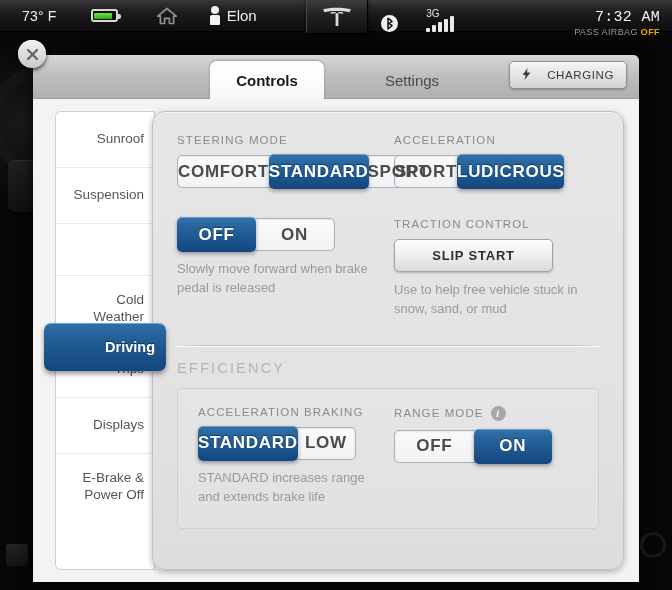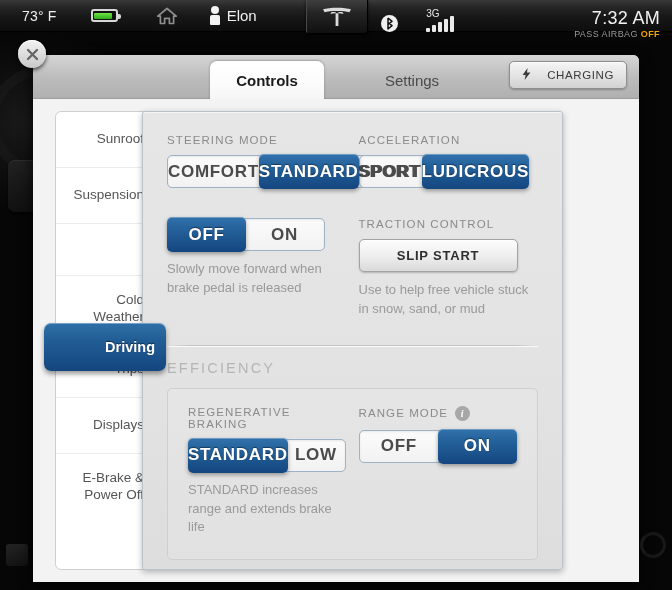--- a/index.html
+++ b/index.html
@@ -126,21 +126,21 @@
   .signal { display: flex; align-items: flex-end; gap: 2px; height: 16px; margin-right: 10px; position: relative; }
   .signal .g { position:absolute; left: 0px; top: -8px; font-size: 10px; color:#e6e6e6; }
   .signal b { display:block; width: 4px; background: #eaeaea; border-radius: 1px; }
   .signal b:nth-child(2){ height:4px; }
   .signal b:nth-child(3){ height:7px; }
   .signal b:nth-child(4){ height:10px; }
   .signal b:nth-child(5){ height:13px; }
   .signal b:nth-child(6){ height:16px; }
 
   .clockblock { text-align: right; padding-right: 12px; margin-left: 110px; line-height: 1; }
-  .clock { font-size: 18px; color: #f2f2f2; letter-spacing: .3px; }
+  .clock { font-size: 15px; color: #f2f2f2; letter-spacing: .3px; font-family: Liberation Mono, monospace; }
   .airbag { font-size: 9px; color: #9a9a9a; margin-top: 3px; letter-spacing: .4px; }
   .airbag em { font-style: normal; color: #f0a500; font-weight: bold; }
 
   
   #app {
     position: absolute;
     left: 33px; top: 55px;
     width: 606px; height: 527px;
     background: #f3f3f3;
     border-radius: 6px 6px 0 0;
@@ -232,25 +232,25 @@
     padding-right: 11px;
     color: #fff; font-size: 14.5px; font-weight: bold;
     text-shadow: 0 -1px 1px rgba(0,0,0,.5);
     z-index: 3;
     cursor: pointer;
   }
 
   
   .content {
     position: absolute;
-    left: 109px; top: 12px;
-    width: 421px; height: 459px;
+    left: 119px; top: 12px;
+    width: 472px; height: 459px;
     background: linear-gradient(180deg,#e6e6e6 0%, #e3e3e3 55%, #dddddd 100%);
     border: 1px solid #b9c2cc;
-    border-radius: 3px;
+    border-radius: 13px;
     box-shadow: 0 2px 6px rgba(0,0,0,.28), inset 0 1px 0 rgba(255,255,255,.6);
     z-index: 2;
     padding: 22px 24px;
   }
 
   .grid2 { display: flex; }
   .col { width: 50%; padding-right: 14px; }
   .col.right { padding-right: 0; padding-left: 6px; }
 
   .fieldlabel {
@@ -484,21 +484,21 @@
         </div>
 
         <div class="divider"></div>
 
         <div class="section-title">EFFICIENCY</div>
 
         <div class="subpanel">
           <div class="grid2">
 
             <div class="col">
-              <div class="fieldlabel">REGENERATIVE BRAKING</div>
+              <div class="fieldlabel">ACCELERATION BRAKING</div>
               <div class="seg narrow">
                 <div class="opt sel">STANDARD</div>
                 <div class="opt">LOW</div>
               </div>
               <div class="helptext">STANDARD increases range and extends brake life</div>
             </div>
 
             <div class="col right">
               <div class="fieldlabel">
                 <span>RANGE MODE</span>

